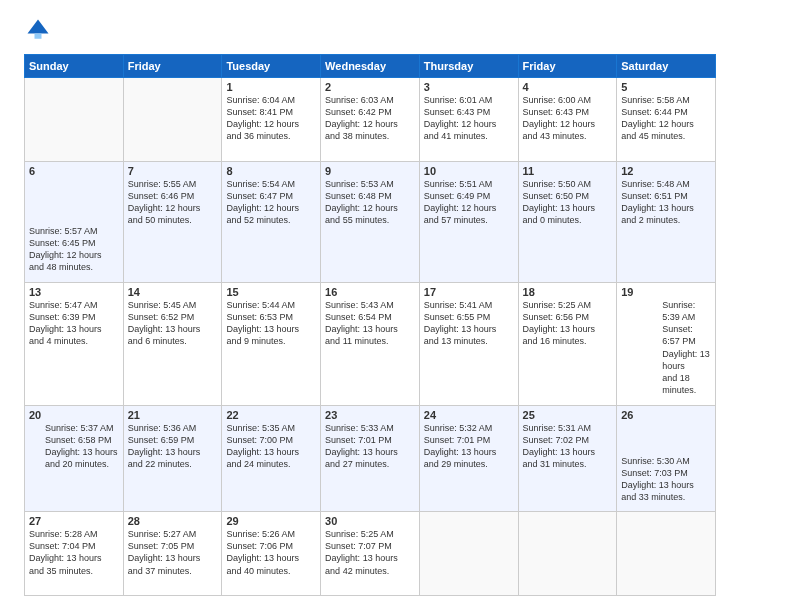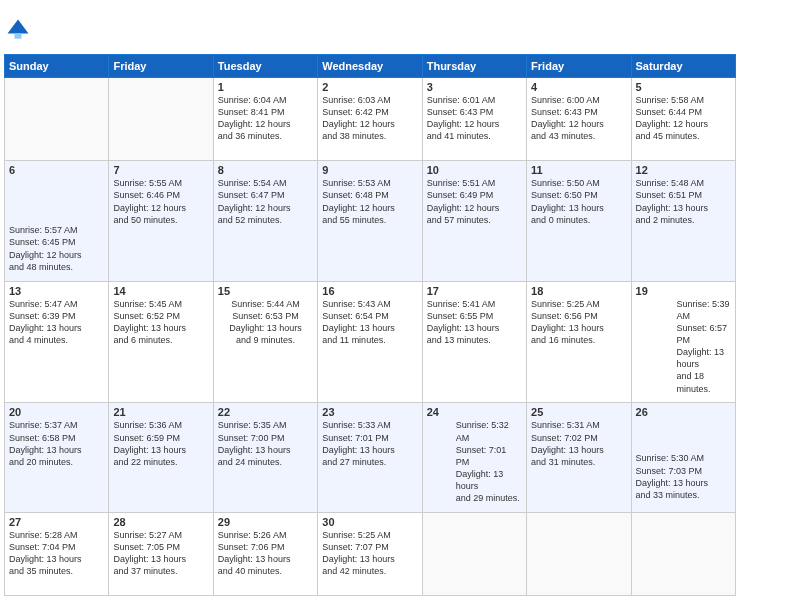--- a/index.html
+++ b/index.html
@@ -6,21 +6,21 @@
     body {
       font-family: Arial, sans-serif;
       background: #fff;
       width: 792px;
       height: 612px;
       overflow: hidden;
     }
     .page {
       width: 740px;
       height: 612px;
-      padding: 16px 4px;
+      padding: 16px 24px;
       display: flex;
       flex-direction: column;
     }
     .header {
       display: flex;
       justify-content: space-between;
       align-items: flex-start;
       margin-bottom: 10px;
     }
     .logo {
@@ -235,21 +235,21 @@
           </td>
           <td>
             <span class="day-num">14</span>
             <div class="day-info" style="white-space: pre-line;">Sunrise: 5:45 AM
 Sunset: 6:52 PM
 Daylight: 13 hours
 and 6 minutes.</div>
           </td>
           <td>
             <span class="day-num">15</span>
-            <div class="day-info" style="white-space: pre-line; text-align: center;">Sunrise: 5:44 AM
+            <div class="day-info" style="white-space: pre-line;">Sunrise: 5:44 AM
 Sunset: 6:53 PM
 Daylight: 13 hours
 and 9 minutes.</div>
           </td>
           <td>
             <span class="day-num">16</span>
             <div class="day-info" style="white-space: pre-line;">Sunrise: 5:43 AM
 Sunset: 6:54 PM
 Daylight: 13 hours
 and 11 minutes.</div>
@@ -272,21 +272,21 @@
             <span class="day-num">19</span>
             <div class="day-info" style="white-space: pre-line; margin-left: 41px;">Sunrise: 5:39 AM
 Sunset: 6:57 PM
 Daylight: 13 hours
 and 18 minutes.</div>
           </td>
         </tr>
         <tr class="row-stripe">
           <td>
             <span class="day-num">20</span>
-            <div class="day-info" style="white-space: pre-line;">Sunrise: 5:37 AM
+            <div class="day-info" style="white-space: pre-line; margin-left: 16px;">Sunrise: 5:37 AM
 Sunset: 6:58 PM
 Daylight: 13 hours
 and 20 minutes.</div>
           </td>
           <td>
             <span class="day-num">21</span>
             <div class="day-info" style="white-space: pre-line;">Sunrise: 5:36 AM
 Sunset: 6:59 PM
 Daylight: 13 hours
 and 22 minutes.</div>
@@ -300,21 +300,21 @@
           </td>
           <td>
             <span class="day-num">23</span>
             <div class="day-info" style="white-space: pre-line;">Sunrise: 5:33 AM
 Sunset: 7:01 PM
 Daylight: 13 hours
 and 27 minutes.</div>
           </td>
           <td>
             <span class="day-num">24</span>
-            <div class="day-info" style="white-space: pre-line; margin-left: 29px;">Sunrise: 5:32 AM
+            <div class="day-info" style="white-space: pre-line;">Sunrise: 5:32 AM
 Sunset: 7:01 PM
 Daylight: 13 hours
 and 29 minutes.</div>
           </td>
           <td>
             <span class="day-num">25</span>
             <div class="day-info" style="white-space: pre-line;">Sunrise: 5:31 AM
 Sunset: 7:02 PM
 Daylight: 13 hours
 and 31 minutes.</div>

